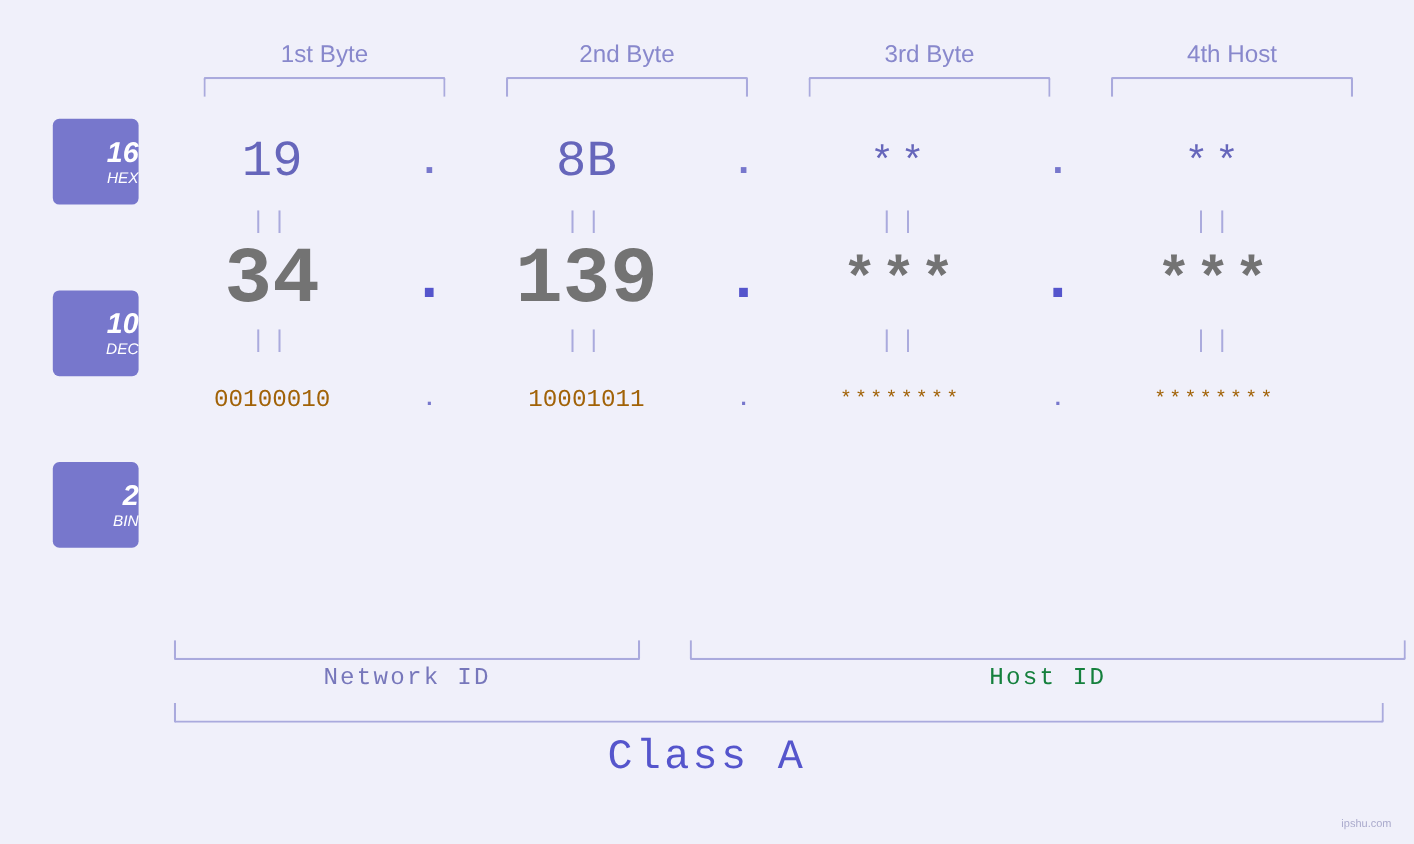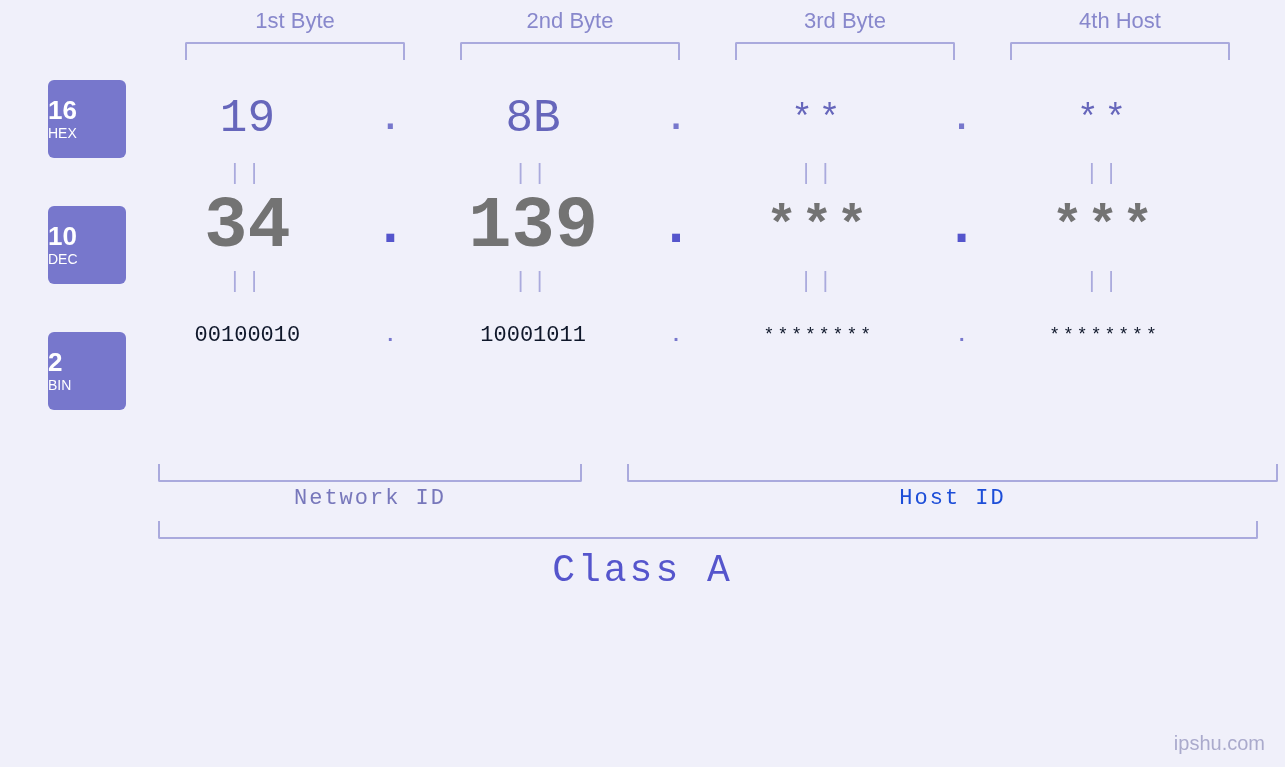--- a/index.html
+++ b/index.html
@@ -13,21 +13,21 @@
       position: relative;
     }
 
     .container {
       width: 1285px;
       height: 767px;
       position: relative;
       display: flex;
       flex-direction: column;
       align-items: center;
-      padding-top: 8px;
+      padding-top: 36px;
     }
 
     
     .byte-headers {
       display: flex;
       width: 1100px;
       margin-left: 130px;
       justify-content: space-around;
       margin-bottom: 8px;
     }
@@ -66,24 +66,25 @@
       padding-top: 0px;
     }
 
     .badge {
       width: 78px;
       height: 78px;
       background: #7777cc;
       border-radius: 6px;
       display: flex;
       flex-direction: column;
-      align-items: flex-start;
+      align-items: flex-end;
       justify-content: center;
-      margin-bottom: 48px;
+      margin-bottom: 78px;
       color: white;
+      font-style: italic;
     }
 
     .badge-num {
       font-size: 26px;
       font-weight: bold;
       font-family: Arial, sans-serif;
       line-height: 1;
     }
 
     .badge-label {
@@ -158,21 +159,21 @@
     .dec-row .dot-cell {
       font-size: 56px;
       font-weight: bold;
       color: #5555cc;
     }
 
     
     .bin-row .val-cell {
       font-size: 22px;
       font-weight: normal;
-      color: #0f172a;
+      color: #a16207;
       text-align: center;
     }
     .bin-row .dot-cell {
       font-size: 22px;
       font-weight: bold;
       color: #7777cc;
     }
 
     
     .class-row {
@@ -187,21 +188,21 @@
       letter-spacing: 3px;
       font-family: 'Courier New', Courier, monospace;
     }
 
     
     .watermark {
       position: absolute;
       bottom: 12px;
       right: 20px;
       color: #aaaacc;
-      font-size: 20px;
+      font-size: 10px;
       font-family: Arial, sans-serif;
     }
   </style>
 </head>
 <body>
 
 <div class="container">
 
   <div class="byte-headers">
     <div class="byte-header">1st Byte</div>
@@ -293,21 +294,21 @@
 
     <div style="width:460px; display:flex; flex-direction:column; align-items:center;">
       <div style="width:92%; height:18px; border:2px solid #aaaadd; border-top:none; border-radius:0 0 2px 2px;"></div>
       <div style="color:#7777bb;font-size:22px;letter-spacing:2px;margin-top:4px;font-family:'Courier New',Courier,monospace;text-align:right;">Network ID</div>
     </div>
 
     <div style="width:20px;"></div>
 
     <div style="flex:1; display:flex; flex-direction:column; align-items:center;">
       <div style="width:98%; height:18px; border:2px solid #aaaadd; border-top:none; border-radius:0 0 2px 2px;"></div>
-      <div style="color:#1d4ed8;font-size:22px;letter-spacing:2px;margin-top:4px;font-family:'Courier New',Courier,monospace;">Host ID</div>
+      <div style="color:#15803d;font-size:22px;letter-spacing:2px;margin-top:4px;font-family:'Courier New',Courier,monospace;">Host ID</div>
     </div>
   </div>
 
   <div style="width:1100px; margin-left:130px; margin-top:10px;">
     <div style="width:100%; height:18px; border:2px solid #aaaadd; border-top:none; border-radius:0 0 2px 2px;"></div>
   </div>
 
   <div class="class-row" style="margin-top:10px;">
     <span class="class-label">Class A</span>
   </div>

